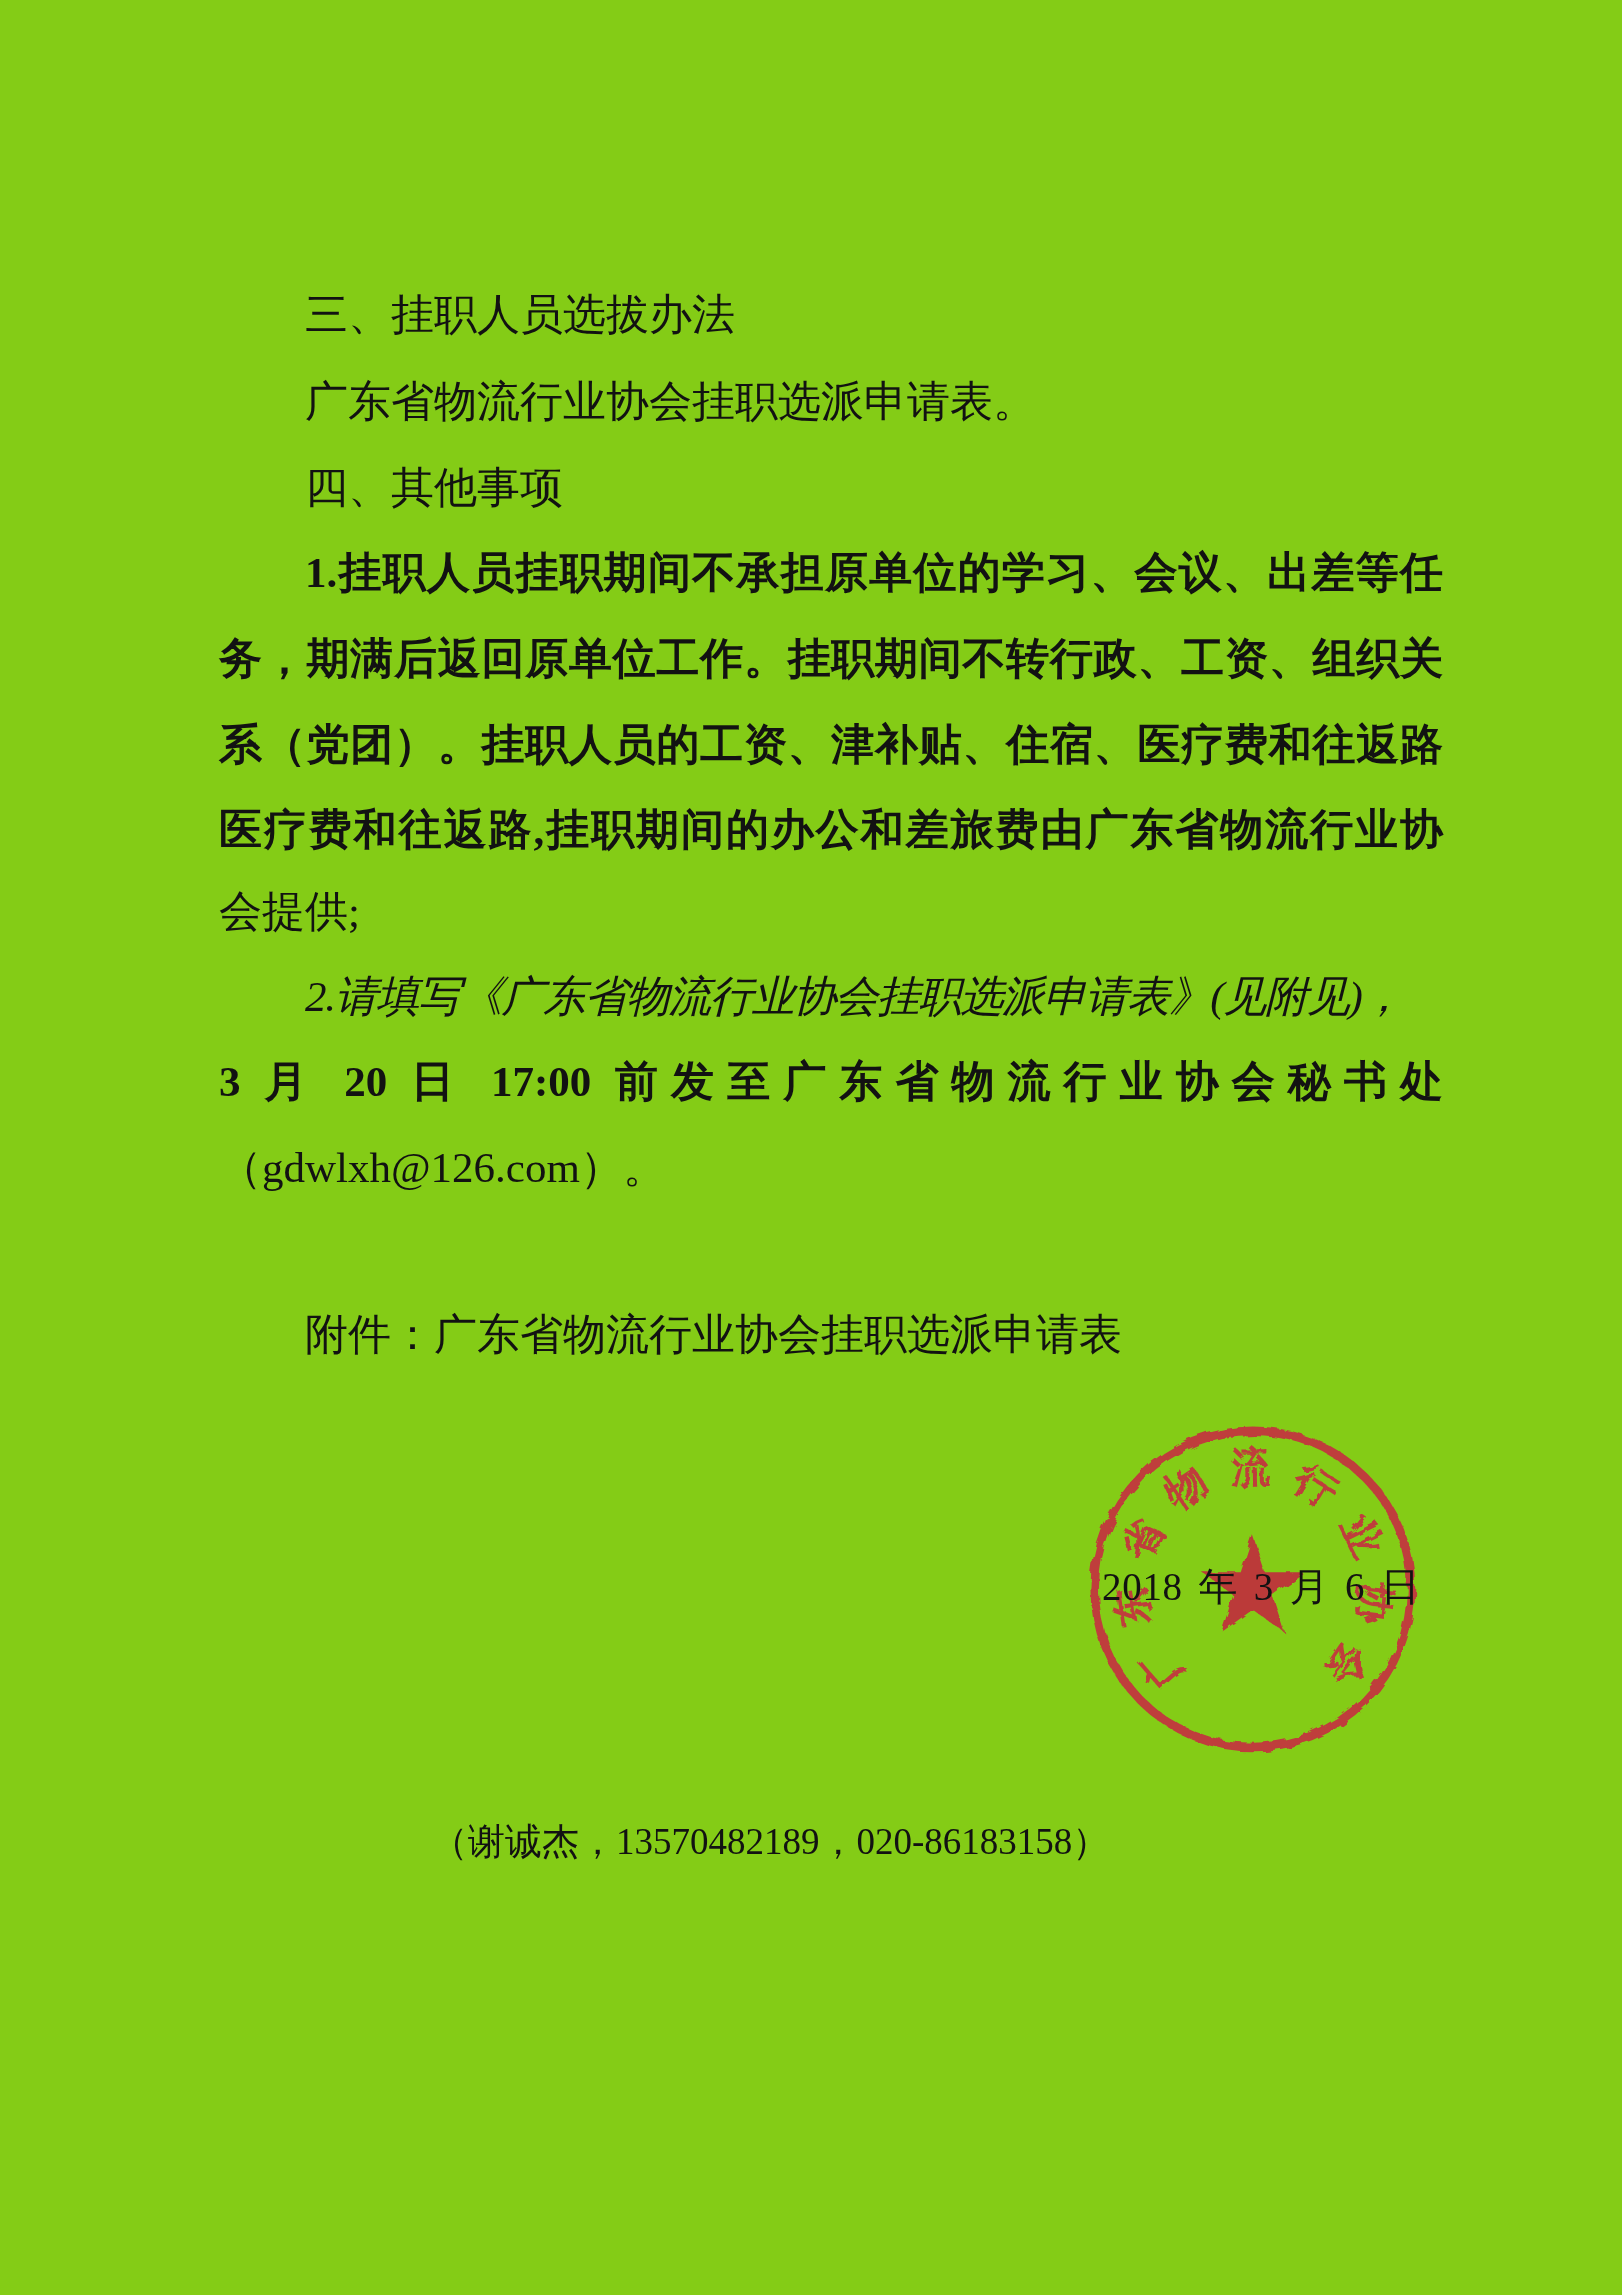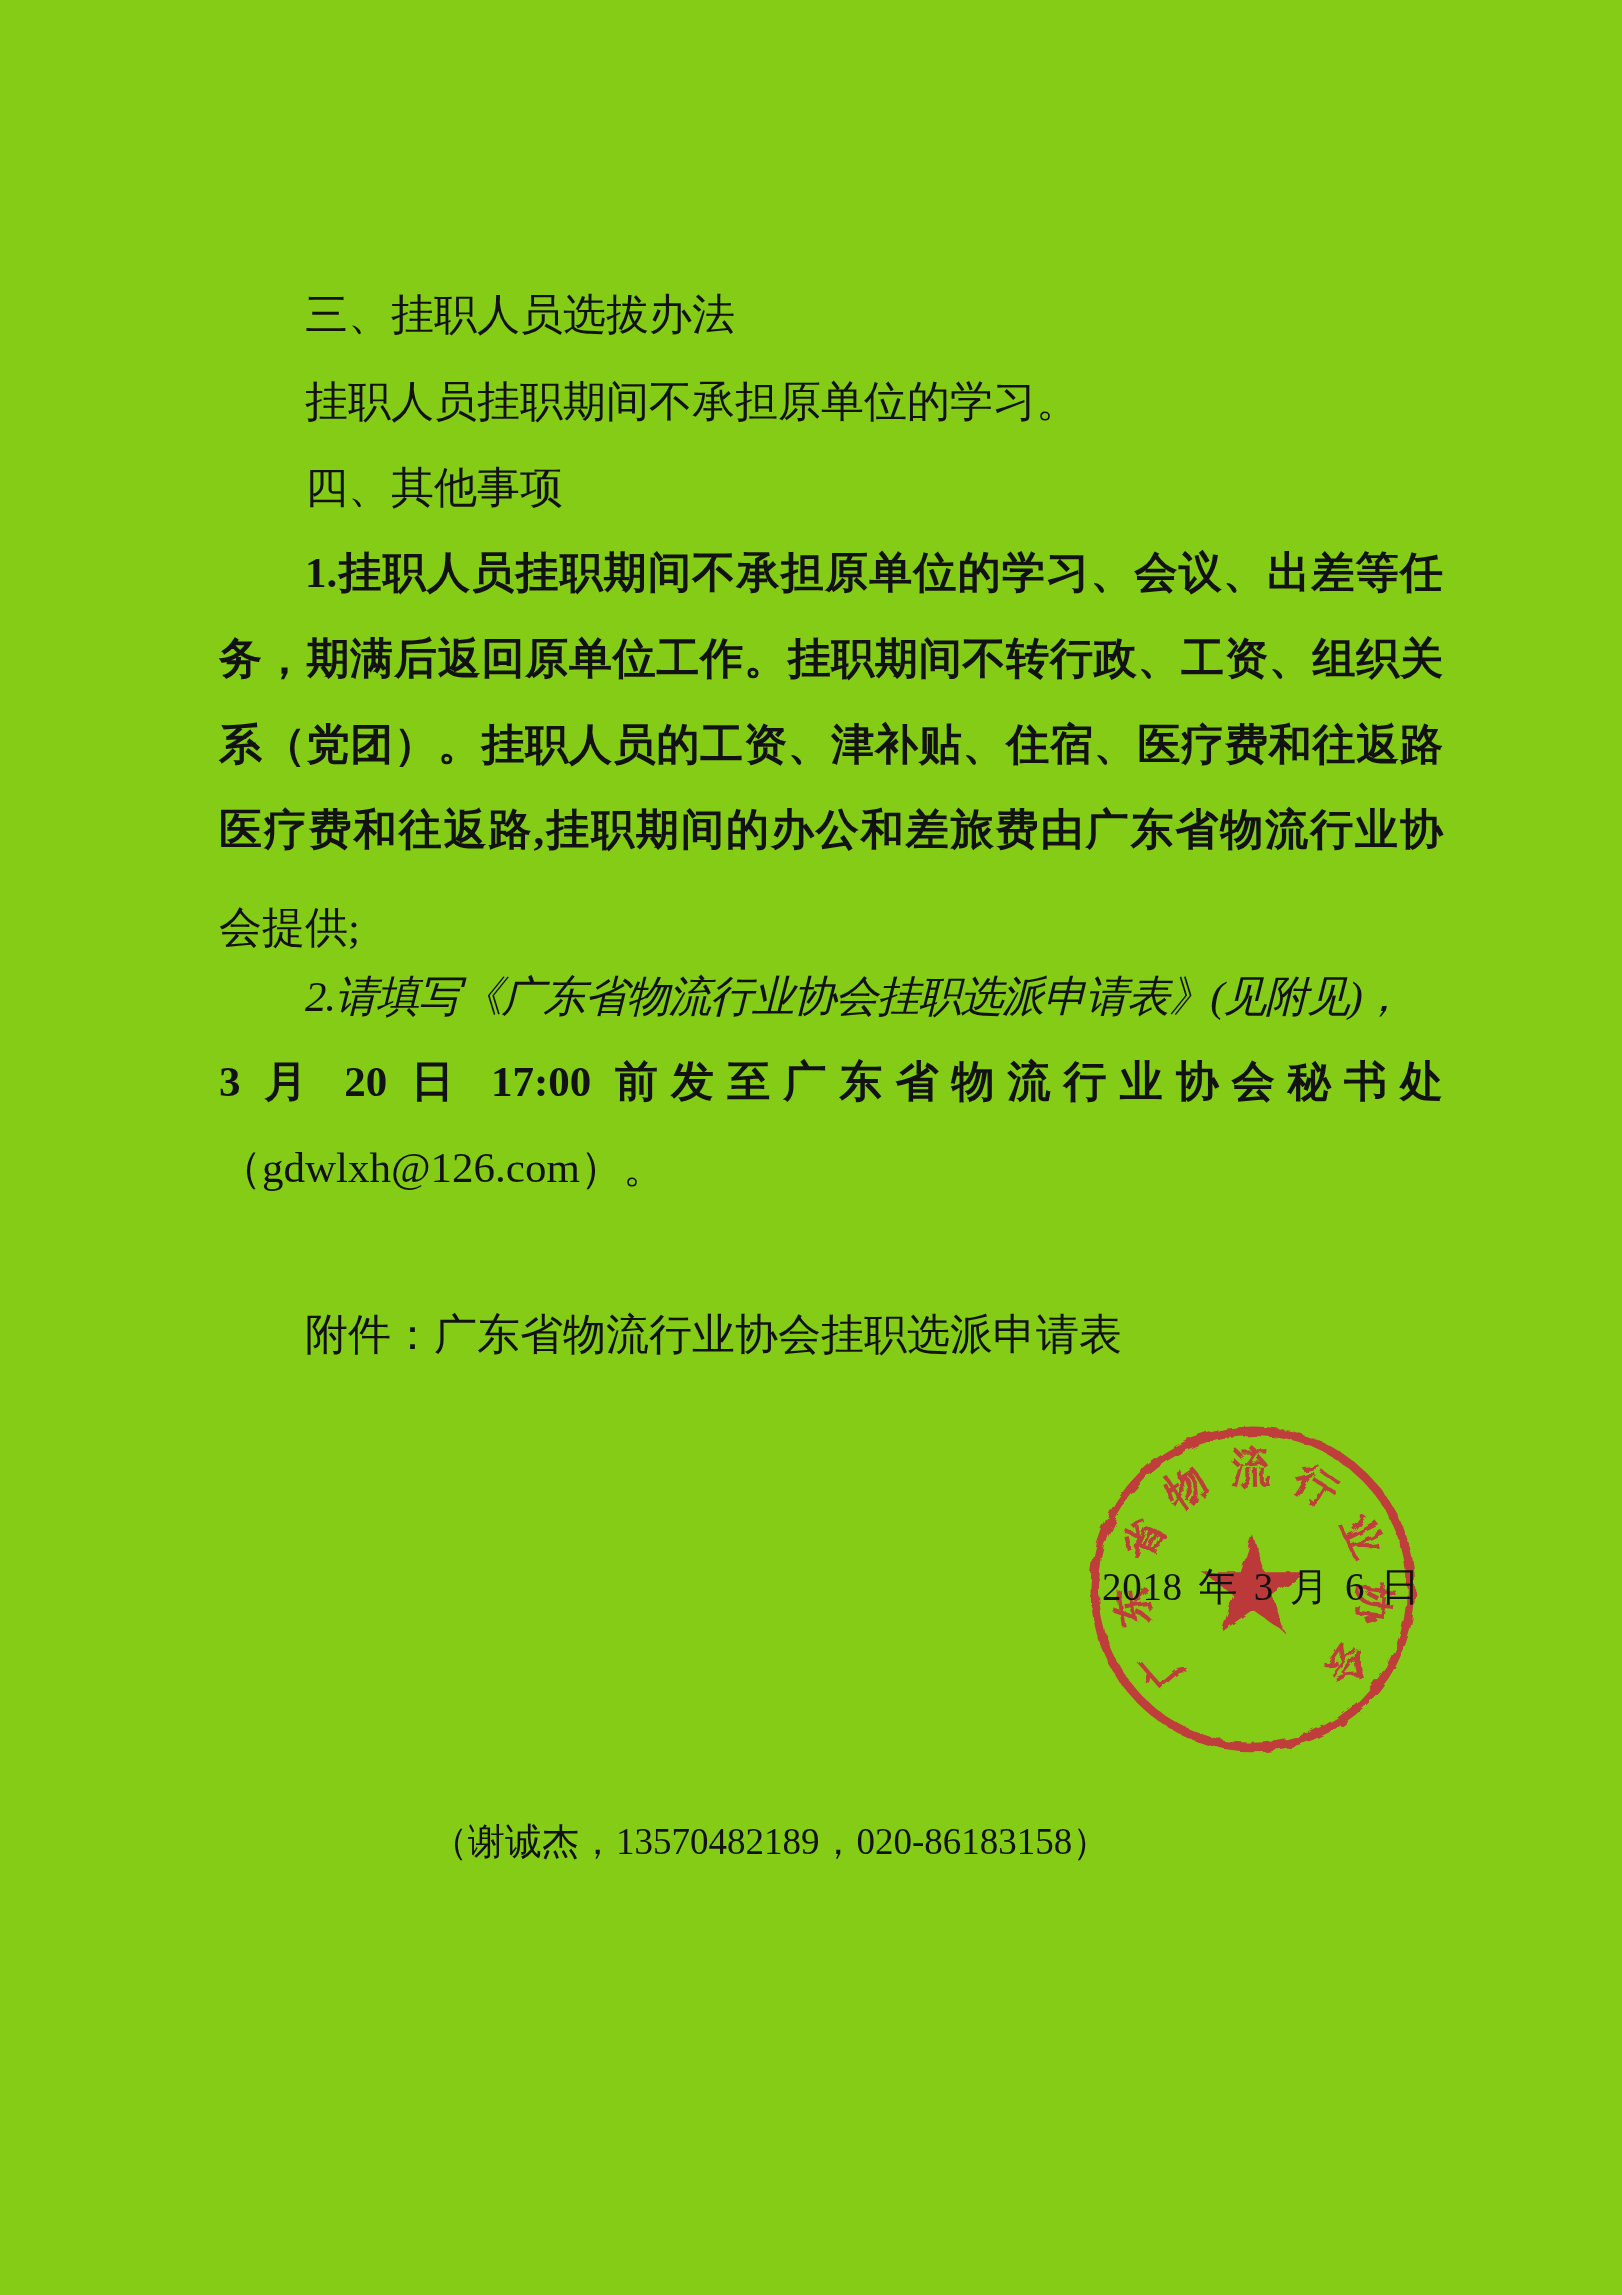--- a/index.html
+++ b/index.html
@@ -34,21 +34,21 @@
   .nowrap { white-space: nowrap; }
   .tight { letter-spacing: -1.3px; white-space: nowrap; }
 
   .l1  { top: 292px; }
   .l2  { top: 379px; }
   .l3  { top: 465px; }
   .l4  { top: 550px; }
   .l5  { top: 636px; }
   .l6  { top: 722px; }
   .l7  { top: 807px; }
-  .l8  { top: 889px; margin-top: 16px; }
+  .l8  { top: 889px; }
   .l9  { top: 974px; font-style: italic; }
   .l10 { top: 1059px; }
   .l11 { top: 1145px; }
   .l12 { top: 1312px; }
 
   .date-line {
     position: absolute;
     left: 1102px;
     top: 1567px;
     font-size: 39px;
@@ -81,21 +81,21 @@
     font-family: "Liberation Serif", "DejaVu Serif", serif;
     font-weight: bold;
   }
 </style>
 </head>
 <body>
 
 <div class="page">
 
   <div class="line l1 indent">三、挂职人员选拔办法</div>
-  <div class="line l2 indent">挂职人员挂职期间不承担原单位的学习。</div>
+  <div class="line l2 indent">广东省物流行业协会挂职选派申请表。</div>
   <div class="line l3 indent">四、其他事项</div>
   <div class="line l4 indent justify">1.挂职人员挂职期间不承担原单位的学习、会议、出差等任</div>
   <div class="line l5 justify">务，期满后返回原单位工作。挂职期间不转行政、工资、组织关</div>
   <div class="line l6 justify">系（党团）。挂职人员的工资、津补贴、住宿、医疗费和往返路</div>
   <div class="line l7 justify">医疗费和往返路,挂职期间的办公和差旅费由广东省物流行业协</div>
   <div class="line l8 nowrap">会提供;</div>
   <div class="line l9 indent tight">2.请填写《广东省物流行业协会挂职选派申请表》(见附见)，</div>
   <div class="line l10 justify">3 月 20 日 17:00 前发至广东省物流行业协会秘书处</div>
   <div class="line l11 nowrap">（gdwlxh@126.com）。</div>
   <div class="line l12 indent nowrap">附件：广东省物流行业协会挂职选派申请表</div>

